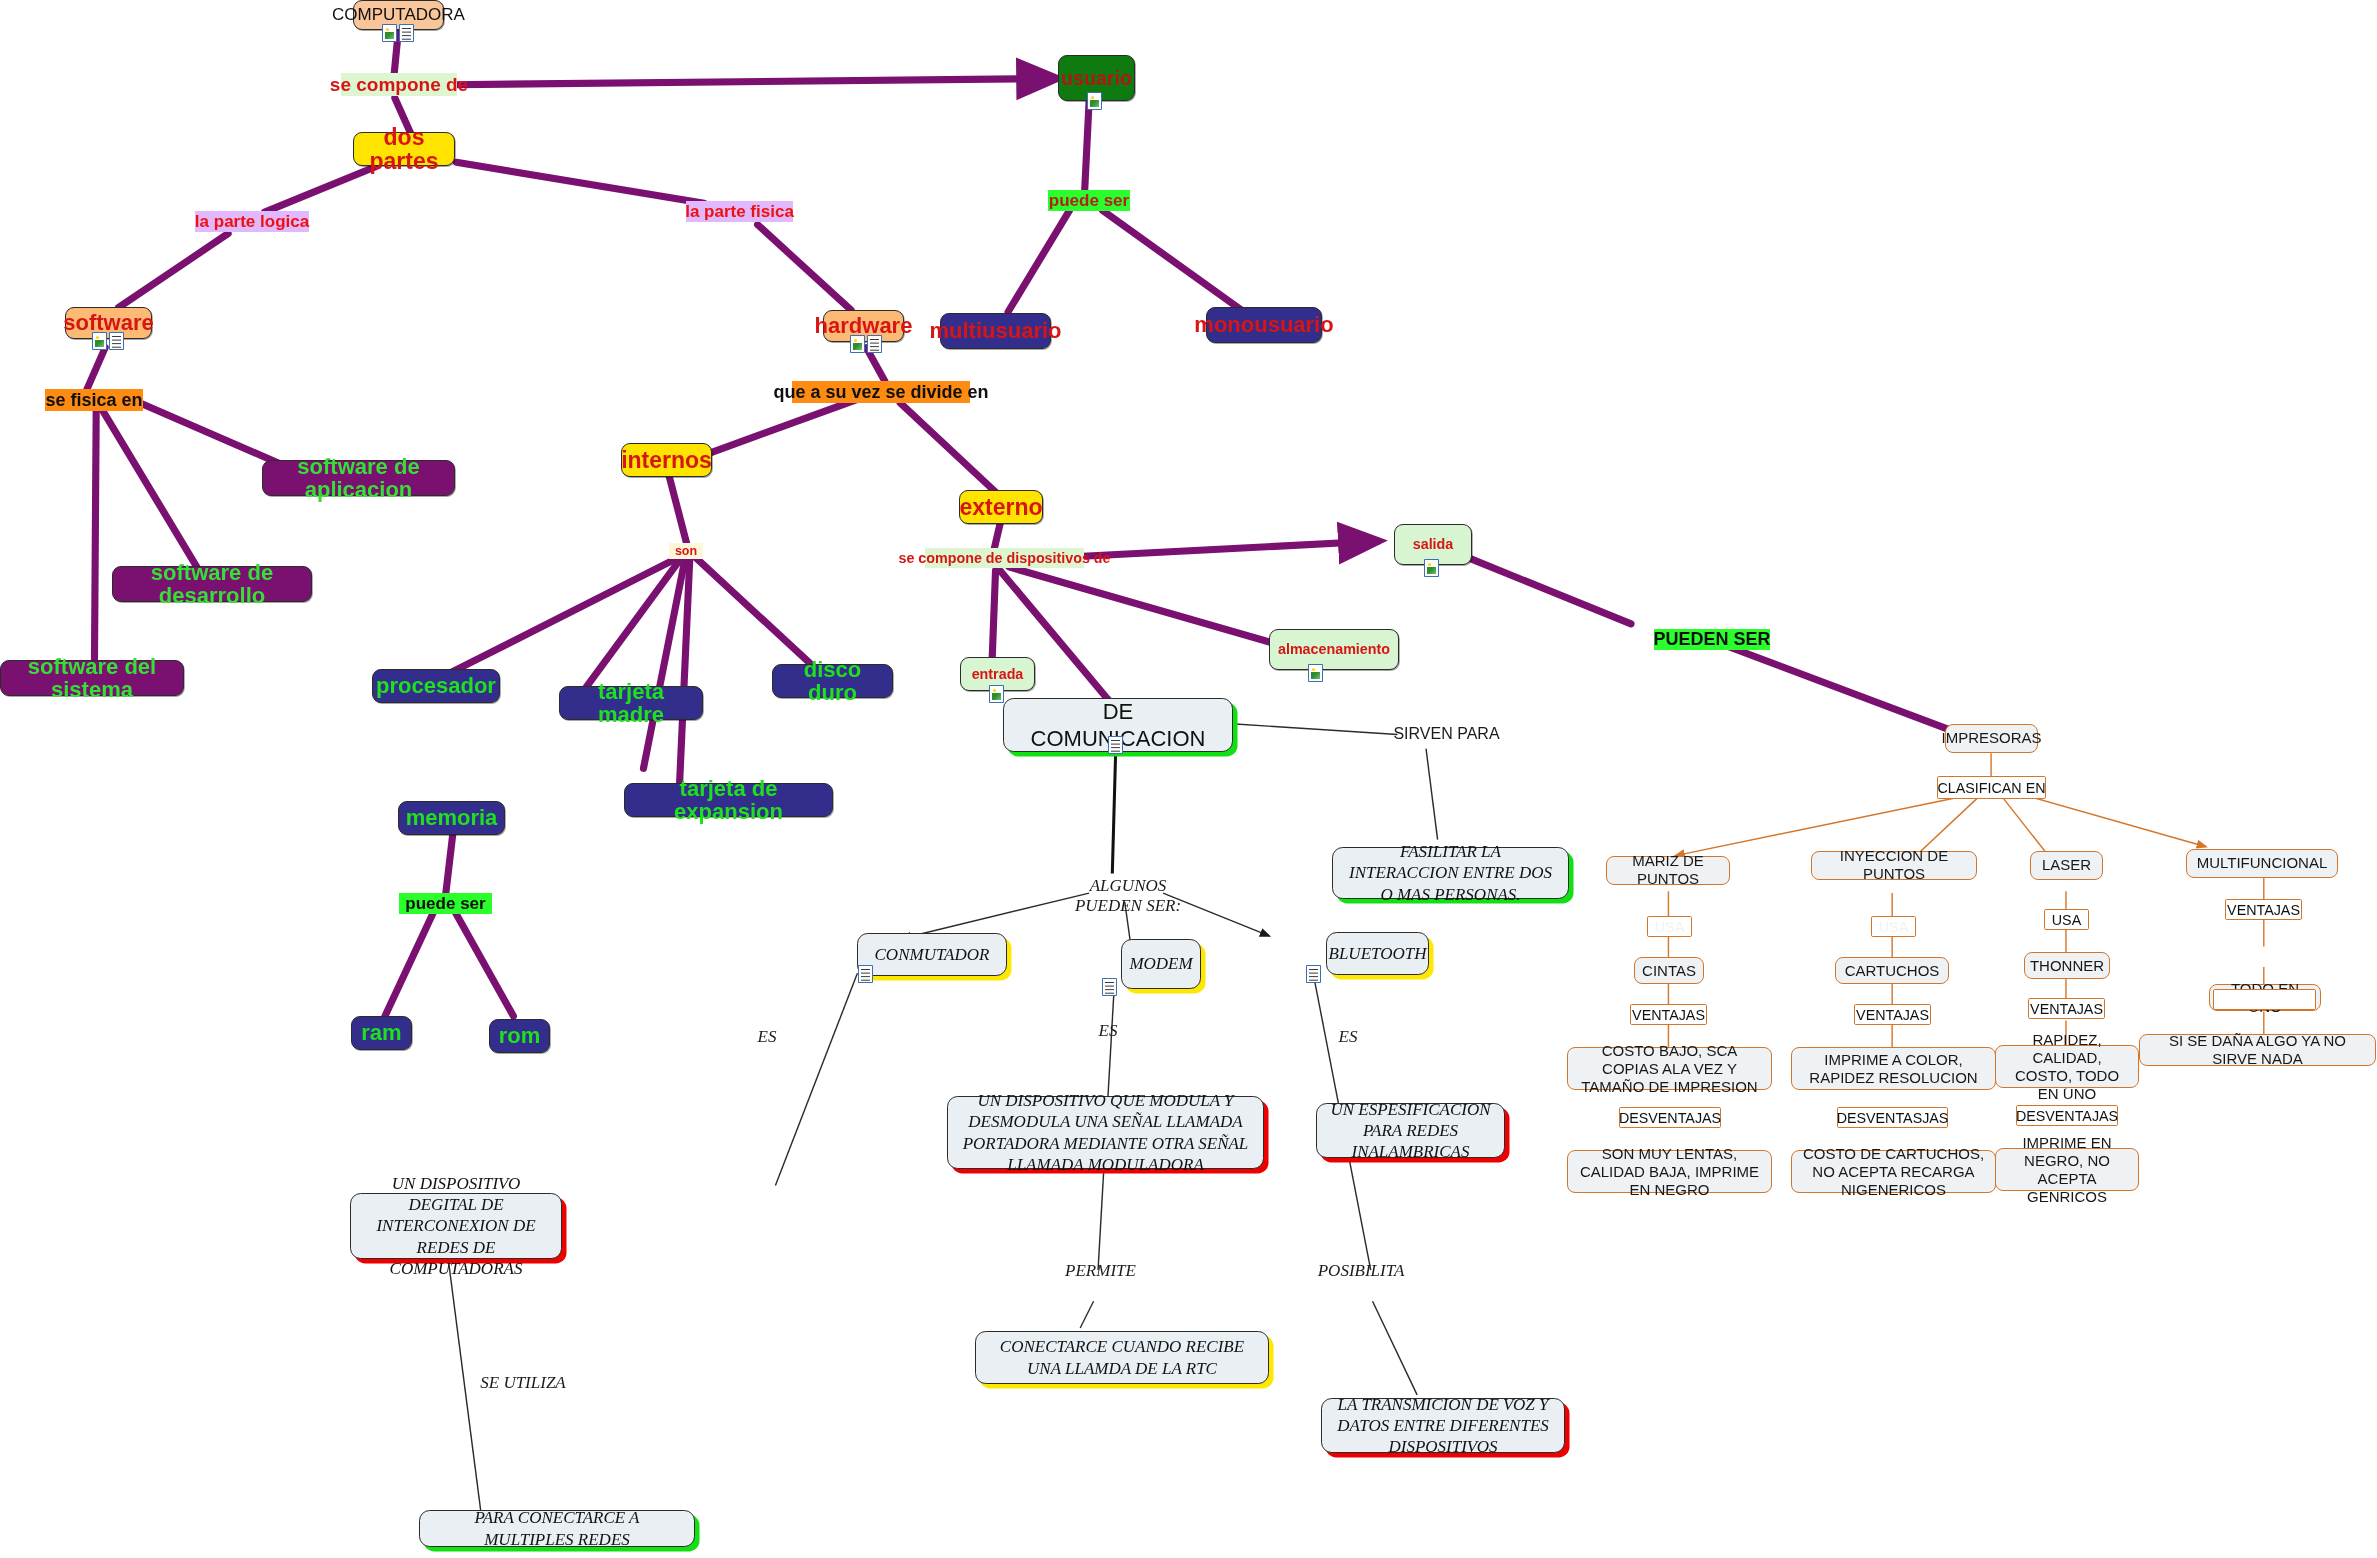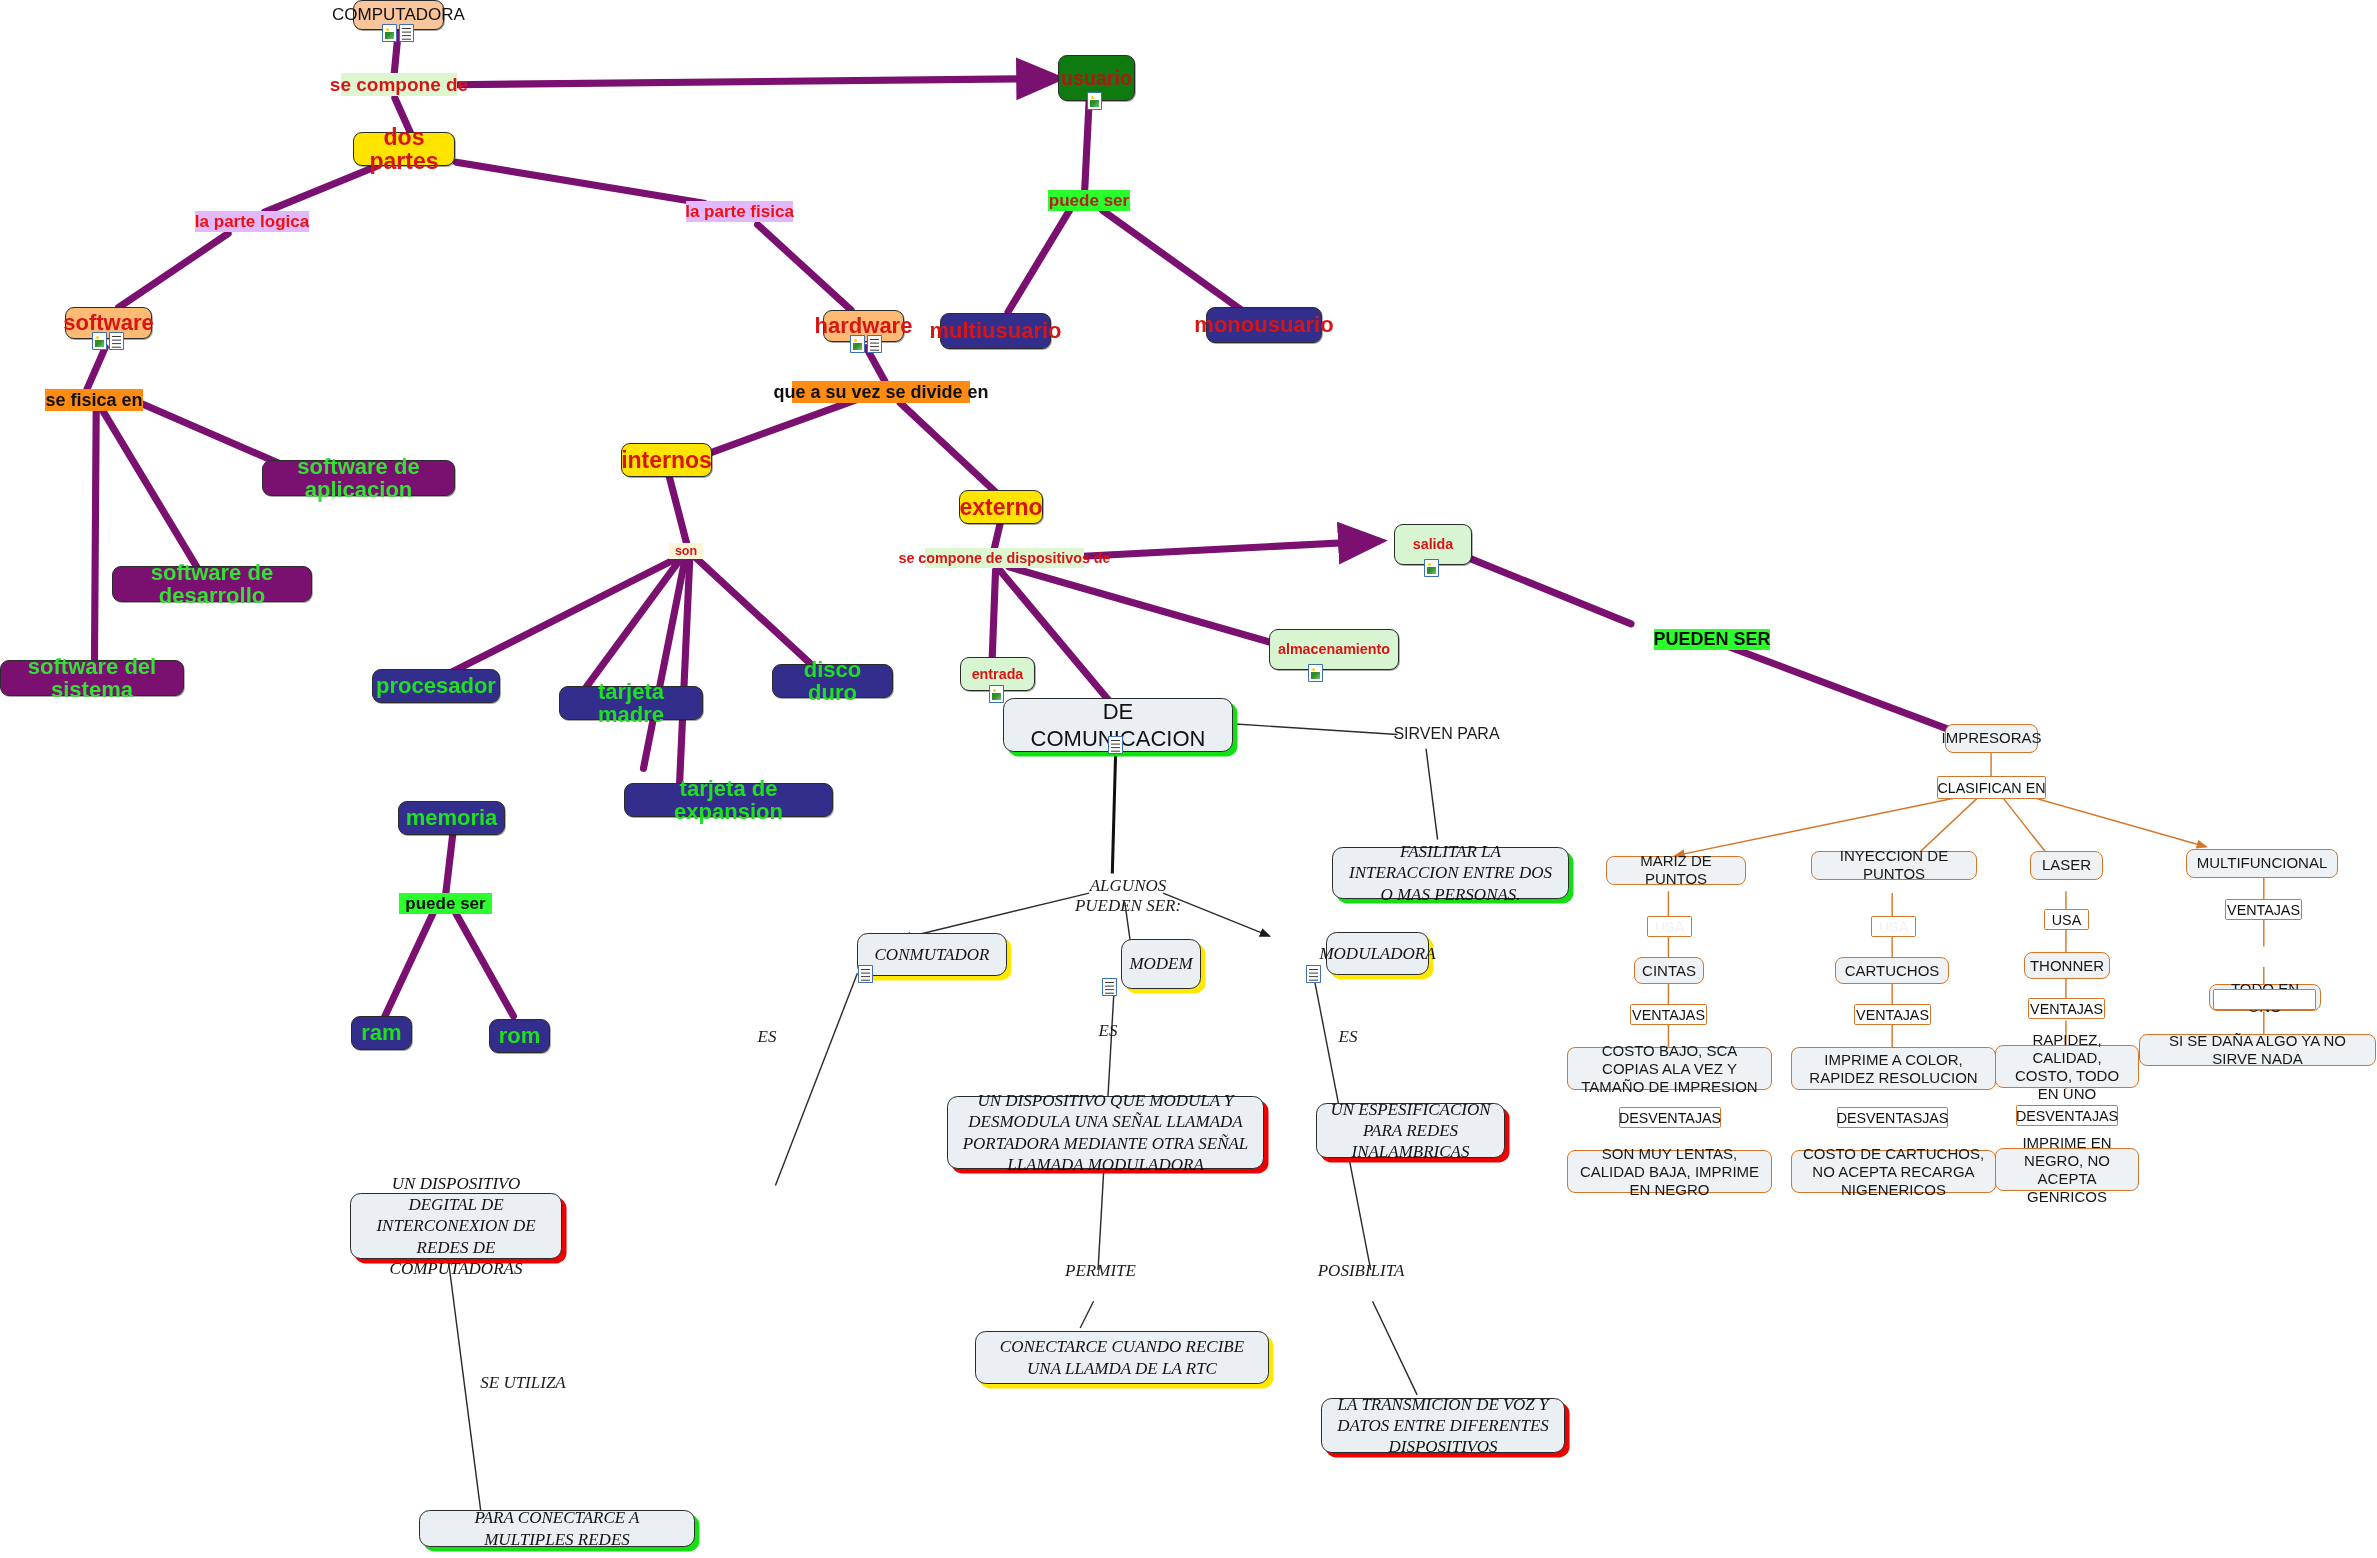--- a/index.html
+++ b/index.html
@@ -377,21 +377,21 @@
   </div>
 
   <div class="node sf sf-yellow" style="left:1073px;top:939px;width:80px;height:50px;">
     <span>MODEM</span>
   </div>
   <div class="icons" style="left:1102px;top:978px;">
     <span class="ic ic-doc"></span>
   </div>
 
   <div class="node sf sf-yellow" style="left:1278px;top:932px;width:103px;height:43px;">
-    <span>MODULADORA</span>
+    <span>BLUETOOTH</span>
   </div>
   <div class="icons" style="left:1306px;top:965px;">
     <span class="ic ic-doc"></span>
   </div>
 
   <div class="lbl l-plain" style="left:749px;top:1027px;width:36px;height:19.6px;">
     <span>ES</span>
   </div>
   <div class="lbl l-plain" style="left:1090px;top:1021px;width:36px;height:19.6px;">
     <span>ES</span>
@@ -437,21 +437,21 @@
   </div>
 
   <div class="node pb" style="left:1945px;top:724px;width:93px;height:28.5px;">
     <span>IMPRESORAS</span>
   </div>
 
   <div class="lbl pl" style="left:1937px;top:776px;width:109px;height:23px;">
     <span>CLASIFICAN EN</span>
   </div>
 
-  <div class="node pb" style="left:1606px;top:856px;width:140px;height:28.5px;">
+  <div class="node pb" style="left:1606px;top:856px;width:124px;height:28.5px;">
     <span>MARIZ DE PUNTOS</span>
   </div>
   <div class="lbl pl pl-faint" style="left:1647px;top:916px;width:45px;height:21.4px;">
     <span>USA</span>
   </div>
   <div class="node pb" style="left:1634px;top:957px;width:70px;height:27px;">
     <span>CINTAS</span>
   </div>
   <div class="lbl pl" style="left:1630px;top:1004px;width:77px;height:21.4px;">
     <span>VENTAJAS</span>

